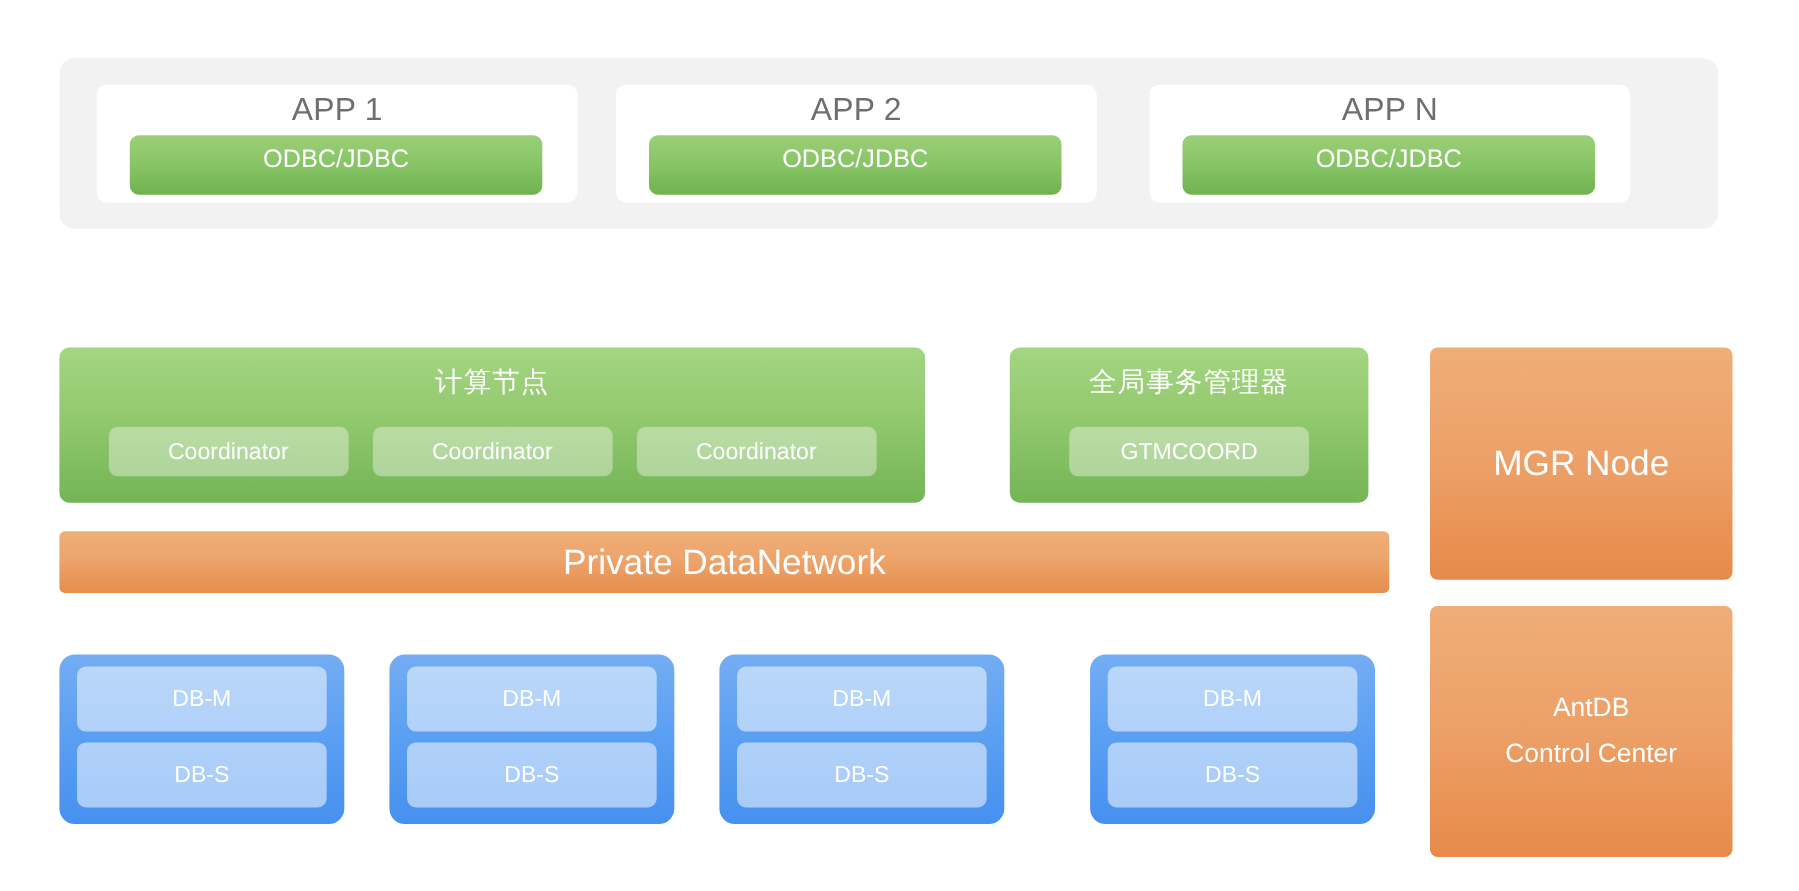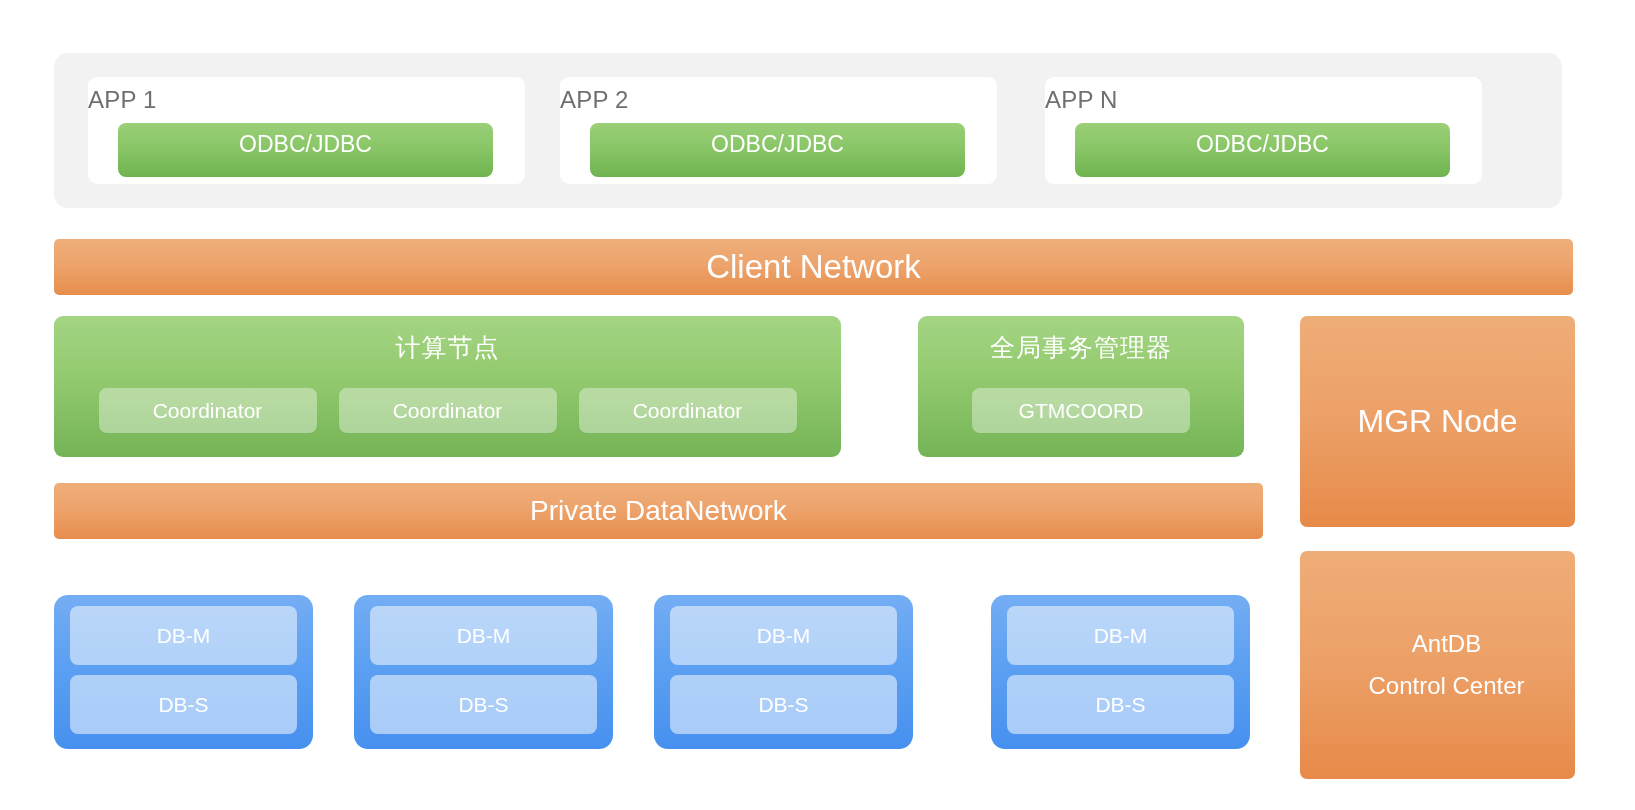--- a/index.html
+++ b/index.html
@@ -37,22 +37,23 @@
     height: 107px;
     background: #ffffff;
     border-radius: 9px;
     box-sizing: border-box;
   }
   .app-card.c1 { left: 34px;  width: 437px; }
   .app-card.c2 { left: 506px; width: 437px; }
   .app-card.c3 { left: 991px; width: 437px; }
 
   .app-title {
+    text-align: center;
     color: #6f6f6f;
-    font-size: 24px;
+    font-size: 29px;
     line-height: 30px;
     margin-top: 8px;
     letter-spacing: .2px;
   }
   .odbc-pill {
     position: absolute;
     left: 30px;
     right: 32px;
     top: 46px;
     height: 54px;
@@ -99,21 +100,21 @@
     width: 1519px;
     height: 56px;
     font-size: 33px;
     line-height: 56px;
   }
   .net-bar.private {
     left: 54px;
     top: 483px;
     width: 1209px;
     height: 56px;
-    font-size: 28px;
+    font-size: 32px;
     line-height: 56px;
   }
 
   
   .green-block {
     position: absolute;
     border-radius: 9px;
     background: linear-gradient(180deg, #a4d583 0%, #92c96e 45%, #74b457 100%);
     box-sizing: border-box;
   }
@@ -230,21 +231,20 @@
   </div>
 
   <div class="dots-mid">
     <span class="dot"></span>
     <span class="dot"></span>
   </div>
   <div class="dots-low">
     <span class="dot"></span>
   </div>
 
-  <div class="net-bar client">Client Network</div>
 
   <div class="green-block compute">
     <div class="green-title">计算节点</div>
     <div class="sub-row">
       <div class="sub-pill">Coordinator</div>
       <div class="sub-pill">Coordinator</div>
       <div class="sub-pill">Coordinator</div>
     </div>
   </div>
 

